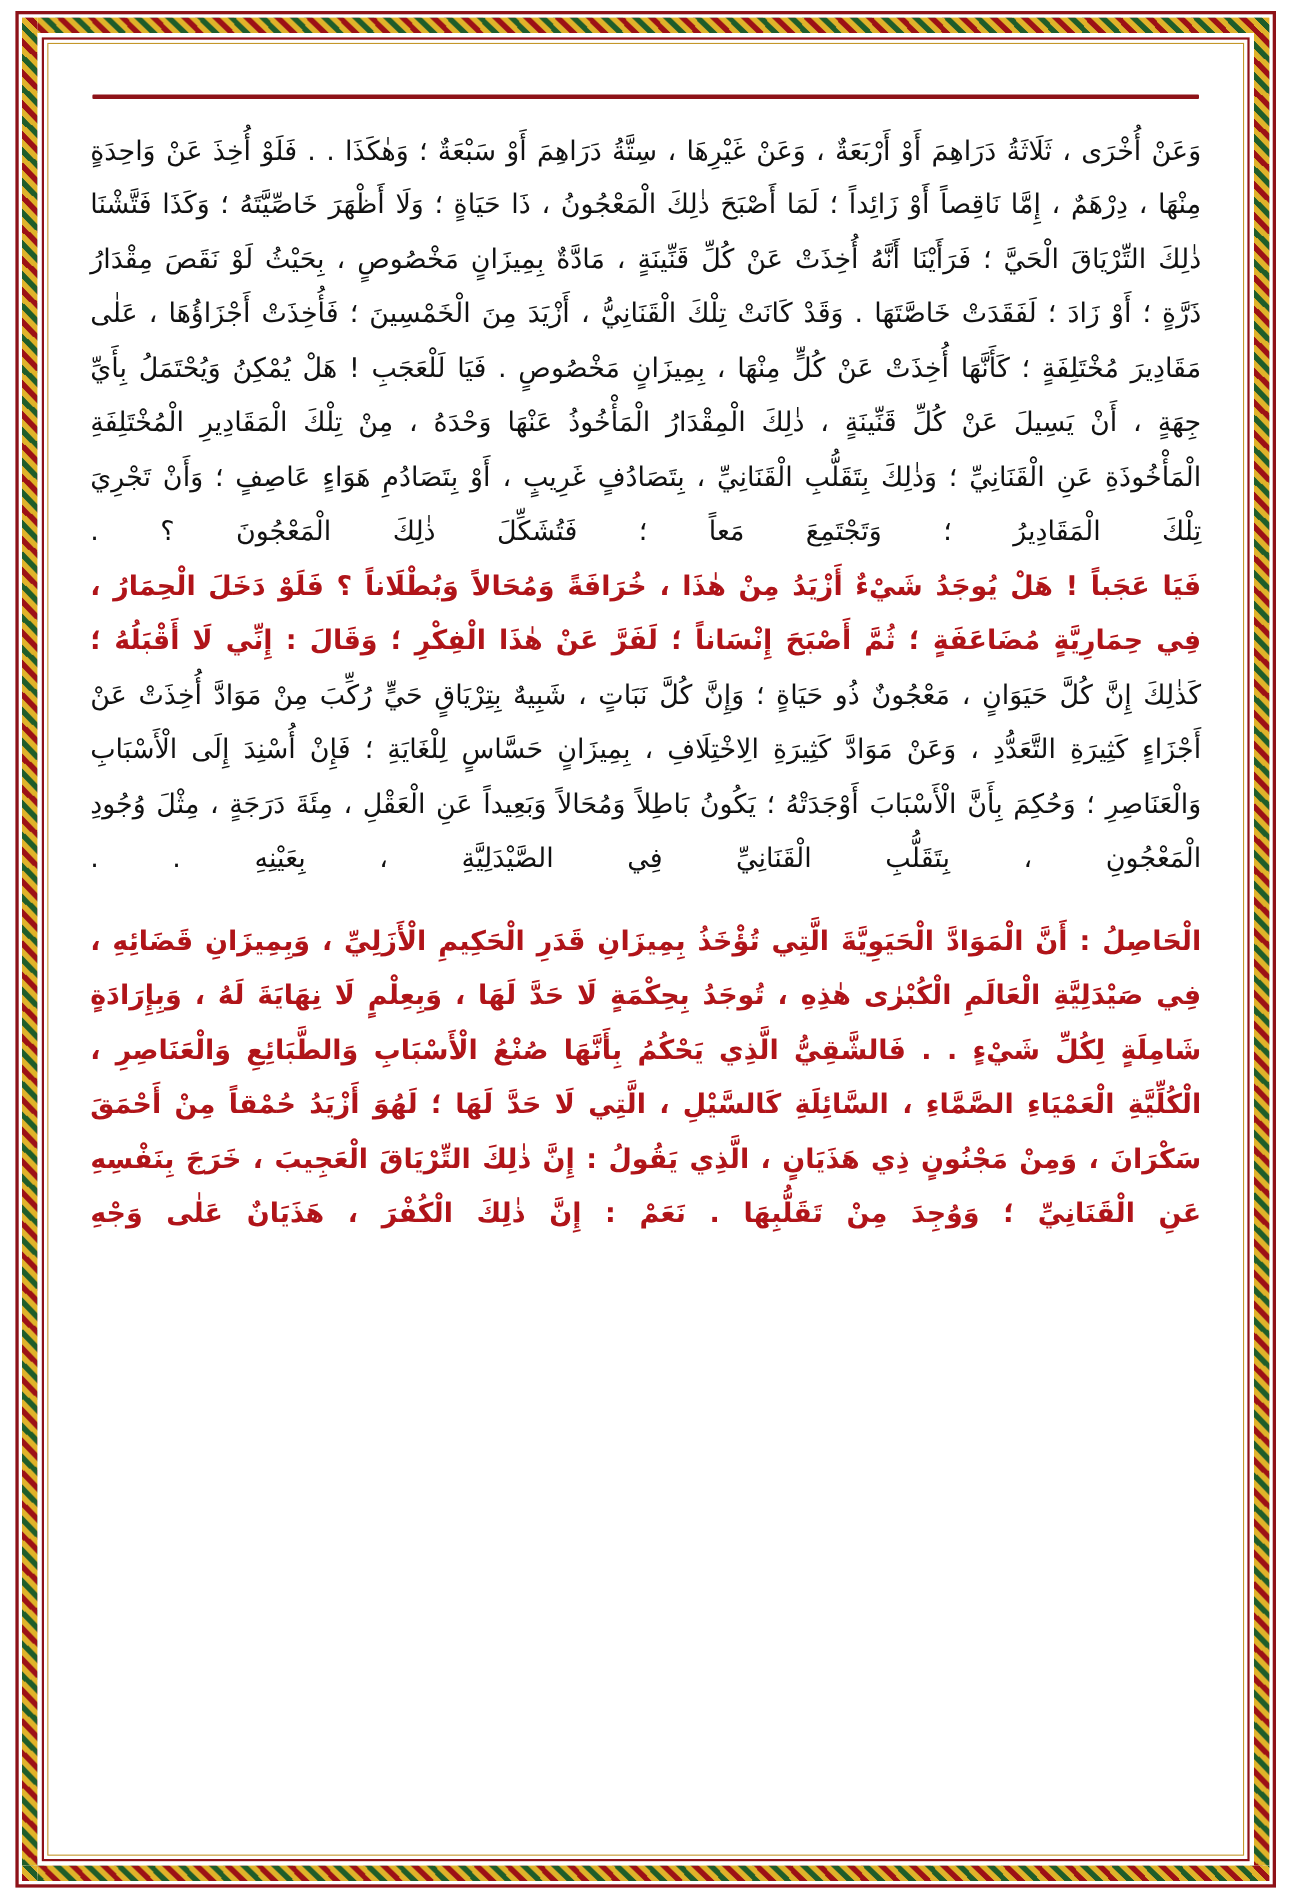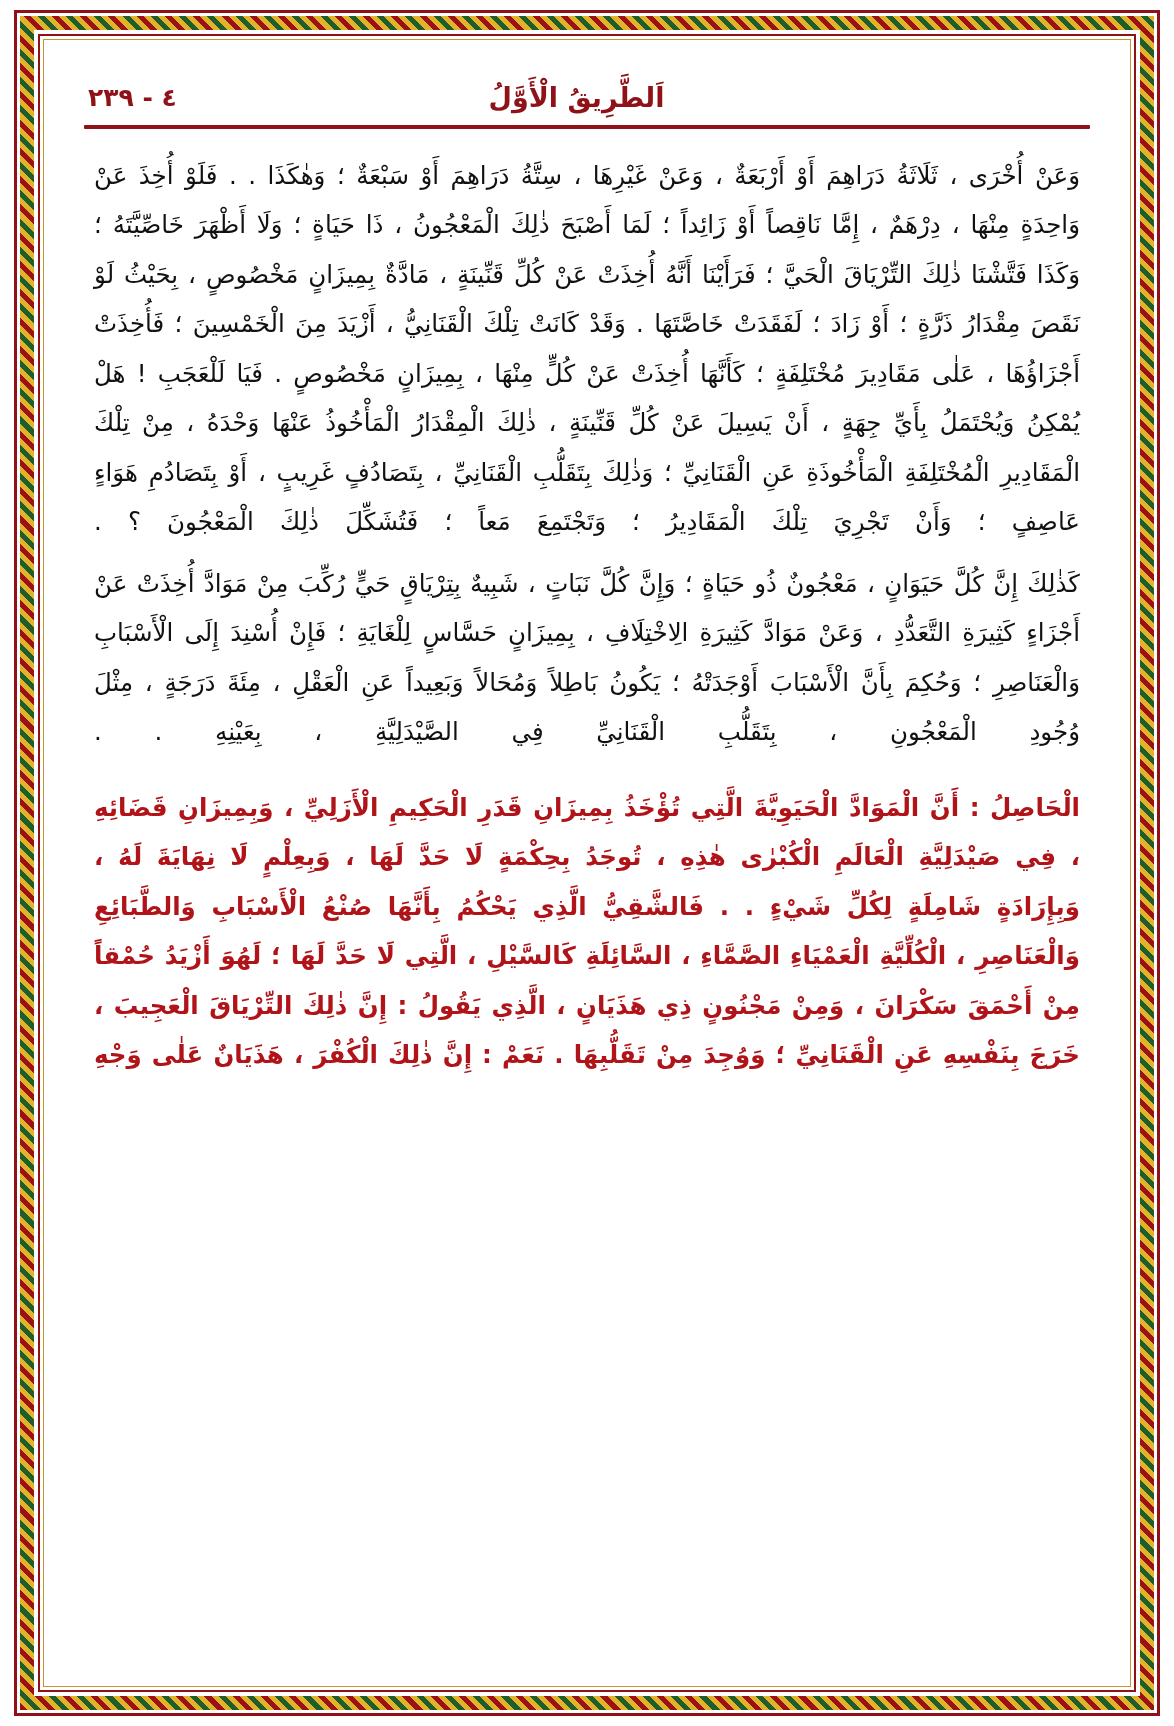--- a/index.html
+++ b/index.html
@@ -110,21 +110,21 @@
   
   .body {
     margin-top: 22px;
   }
   .para {
     text-align: justify;
     text-align-last: justify;
     direction: rtl;
     font-size: 24.5px;
     line-height: 2.02;
-    margin: 12px;
+    margin: 0;
     word-spacing: 1px;
   }
   .para.black { color: #111111; }
   .para.red { color: #b01419; font-weight: bold; }
   .para.gap { margin-top: 26px; }
   .para.last-center {
     text-align-last: center;
   }
 </style>
 </head>
@@ -132,27 +132,23 @@
 
 <div class="page">
 
   <div class="frame-outer"></div>
   <div class="frame-band"></div>
   <div class="frame-inner"></div>
   <div class="frame-inner2"></div>
 
   <div class="content">
 
-    <div class="header">
-      <div class="page-number">٤ - ٢٣٩</div>
-      <div class="header-title">اَلطَّرِيقُ الْأَوَّلُ</div>
-      <div class="header-spacer"></div>
-    </div>
     <div class="header-rule"></div>
 
     <div class="body">
       <p class="para black">وَعَنْ أُخْرَى ، ثَلَاثَةُ دَرَاهِمَ أَوْ أَرْبَعَةٌ ، وَعَنْ غَيْرِهَا ، سِتَّةُ دَرَاهِمَ أَوْ سَبْعَةٌ ؛ وَهٰكَذَا . . فَلَوْ أُخِذَ عَنْ وَاحِدَةٍ مِنْهَا ، دِرْهَمٌ ، إِمَّا نَاقِصاً أَوْ زَائِداً ؛ لَمَا أَصْبَحَ ذٰلِكَ الْمَعْجُونُ ، ذَا حَيَاةٍ ؛ وَلَا أَظْهَرَ خَاصِّيَّتَهُ ؛ وَكَذَا فَتَّشْنَا ذٰلِكَ التِّرْيَاقَ الْحَيَّ ؛ فَرَأَيْنَا أَنَّهُ أُخِذَتْ عَنْ كُلِّ قَنِّينَةٍ ، مَادَّةٌ بِمِيزَانٍ مَخْصُوصٍ ، بِحَيْثُ لَوْ نَقَصَ مِقْدَارُ ذَرَّةٍ ؛ أَوْ زَادَ ؛ لَفَقَدَتْ خَاصَّتَهَا . وَقَدْ كَانَتْ تِلْكَ الْقَنَانِيُّ ، أَزْيَدَ مِنَ الْخَمْسِينَ ؛ فَأُخِذَتْ أَجْزَاؤُهَا ، عَلٰى مَقَادِيرَ مُخْتَلِفَةٍ ؛ كَأَنَّهَا أُخِذَتْ عَنْ كُلٍّ مِنْهَا ، بِمِيزَانٍ مَخْصُوصٍ . فَيَا لَلْعَجَبِ ! هَلْ يُمْكِنُ وَيُحْتَمَلُ بِأَيِّ جِهَةٍ ، أَنْ يَسِيلَ عَنْ كُلِّ قَنِّينَةٍ ، ذٰلِكَ الْمِقْدَارُ الْمَأْخُوذُ عَنْهَا وَحْدَهُ ، مِنْ تِلْكَ الْمَقَادِيرِ الْمُخْتَلِفَةِ الْمَأْخُوذَةِ عَنِ الْقَنَانِيِّ ؛ وَذٰلِكَ بِتَقَلُّبِ الْقَنَانِيِّ ، بِتَصَادُفٍ غَرِيبٍ ، أَوْ بِتَصَادُمِ هَوَاءٍ عَاصِفٍ ؛ وَأَنْ تَجْرِيَ تِلْكَ الْمَقَادِيرُ ؛ وَتَجْتَمِعَ مَعاً ؛ فَتُشَكِّلَ ذٰلِكَ الْمَعْجُونَ ؟ .</p>
+      <p class="para red">فَيَا عَجَباً ! هَلْ يُوجَدُ شَيْءٌ أَزْيَدُ مِنْ هٰذَا ، خُرَافَةً وَمُحَالاً وَبُطْلَاناً ؟ فَلَوْ دَخَلَ الْحِمَارُ ، فِي حِمَارِيَّةٍ مُضَاعَفَةٍ ؛ ثُمَّ أَصْبَحَ إِنْسَاناً ؛ لَفَرَّ عَنْ هٰذَا الْفِكْرِ ؛ وَقَالَ : إِنِّي لَا أَقْبَلُهُ ؛</p>
       <p class="para black">كَذٰلِكَ إِنَّ كُلَّ حَيَوَانٍ ، مَعْجُونٌ ذُو حَيَاةٍ ؛ وَإِنَّ كُلَّ نَبَاتٍ ، شَبِيهٌ بِتِرْيَاقٍ حَيٍّ رُكِّبَ مِنْ مَوَادَّ أُخِذَتْ عَنْ أَجْزَاءٍ كَثِيرَةِ التَّعَدُّدِ ، وَعَنْ مَوَادَّ كَثِيرَةِ الِاخْتِلَافِ ، بِمِيزَانٍ حَسَّاسٍ لِلْغَايَةِ ؛ فَإِنْ أُسْنِدَ إِلَى الْأَسْبَابِ وَالْعَنَاصِرِ ؛ وَحُكِمَ بِأَنَّ الْأَسْبَابَ أَوْجَدَتْهُ ؛ يَكُونُ بَاطِلاً وَمُحَالاً وَبَعِيداً عَنِ الْعَقْلِ ، مِئَةَ دَرَجَةٍ ، مِثْلَ وُجُودِ الْمَعْجُونِ ، بِتَقَلُّبِ الْقَنَانِيِّ فِي الصَّيْدَلِيَّةِ ، بِعَيْنِهِ . .</p>
       <p class="para red gap">الْحَاصِلُ : أَنَّ الْمَوَادَّ الْحَيَوِيَّةَ الَّتِي تُؤْخَذُ بِمِيزَانِ قَدَرِ الْحَكِيمِ الْأَزَلِيِّ ، وَبِمِيزَانِ قَضَائِهِ ، فِي صَيْدَلِيَّةِ الْعَالَمِ الْكُبْرٰى هٰذِهِ ، تُوجَدُ بِحِكْمَةٍ لَا حَدَّ لَهَا ، وَبِعِلْمٍ لَا نِهَايَةَ لَهُ ، وَبِإِرَادَةٍ شَامِلَةٍ لِكُلِّ شَيْءٍ . . فَالشَّقِيُّ الَّذِي يَحْكُمُ بِأَنَّهَا صُنْعُ الْأَسْبَابِ وَالطَّبَائِعِ وَالْعَنَاصِرِ ، الْكُلِّيَّةِ الْعَمْيَاءِ الصَّمَّاءِ ، السَّائِلَةِ كَالسَّيْلِ ، الَّتِي لَا حَدَّ لَهَا ؛ لَهُوَ أَزْيَدُ حُمْقاً مِنْ أَحْمَقَ سَكْرَانَ ، وَمِنْ مَجْنُونٍ ذِي هَذَيَانٍ ، الَّذِي يَقُولُ : إِنَّ ذٰلِكَ التِّرْيَاقَ الْعَجِيبَ ، خَرَجَ بِنَفْسِهِ عَنِ الْقَنَانِيِّ ؛ وَوُجِدَ مِنْ تَقَلُّبِهَا . نَعَمْ : إِنَّ ذٰلِكَ الْكُفْرَ ، هَذَيَانٌ عَلٰى وَجْهِ</p>
     </div>
 
   </div>
 </div>
 
 </body></html>

